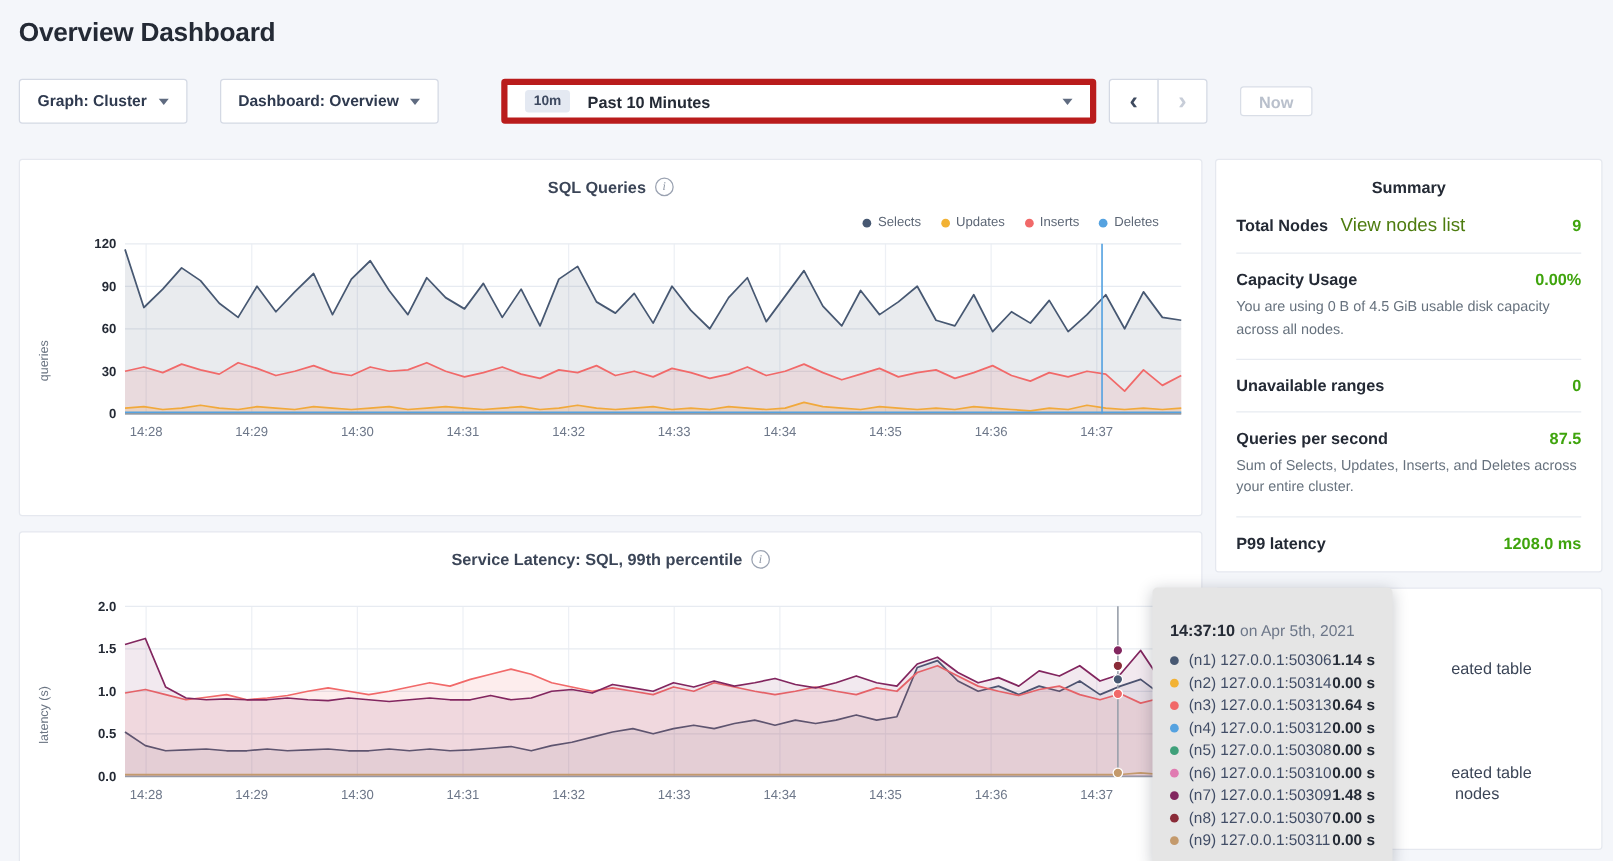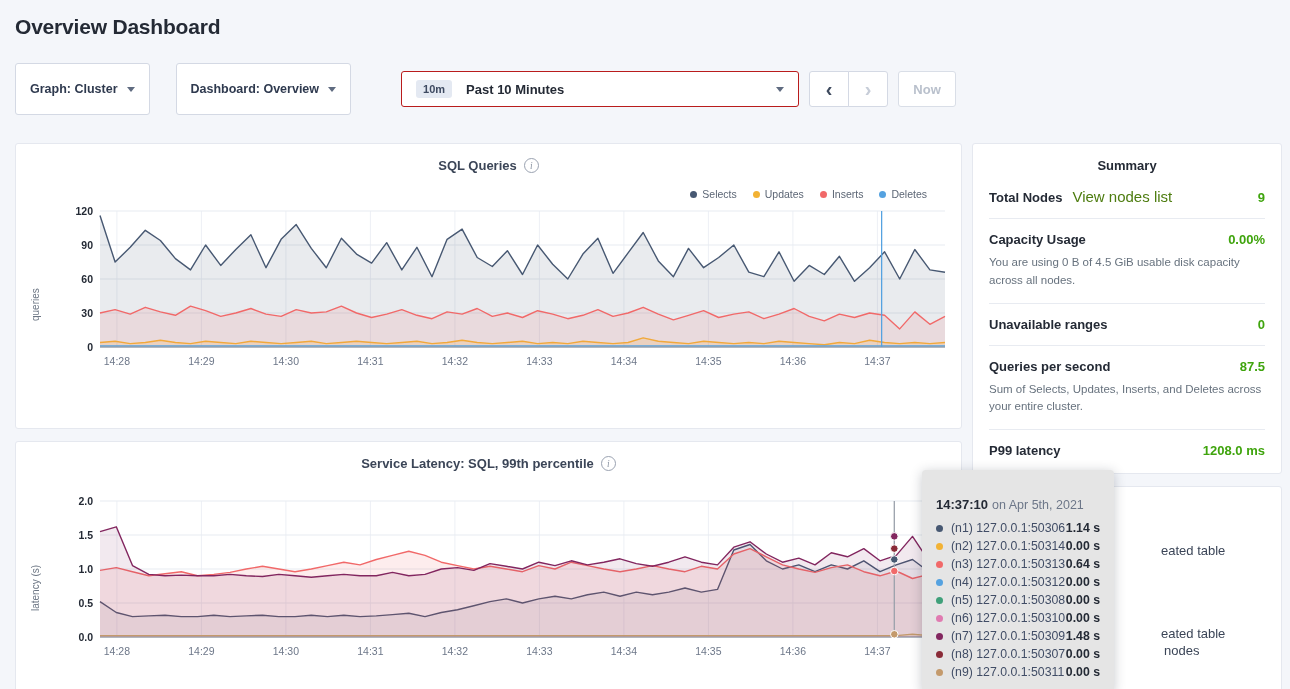--- a/index.html
+++ b/index.html
@@ -9,44 +9,44 @@
     background:#f4f6fa;
     font-family:"Liberation Sans", sans-serif;
     color:#242a35;
   }
   .page { padding:0 8px 0 15px; }
   .page-title { font-size:21px; font-weight:700; color:#242a35; padding-top:15px; letter-spacing:-0.2px; }
 
   
   .controls { display:flex; align-items:center; margin-top:24px; }
   .dropdown-btn {
-    height:52px; background:#fff; border:1px solid #d4d9e4; border-radius:3px;
+    height:36px; background:#fff; border:1px solid #d4d9e4; border-radius:3px;
     display:flex; align-items:center; padding:0 14px;
     font-size:12.5px; font-weight:700; color:#2f3a4f; cursor:pointer;
   }
   .caret { width:0; height:0; border-left:4px solid transparent; border-right:4px solid transparent; border-top:5px solid #5f6b80; }
   .dropdown-btn .caret { margin-left:9px; }
   .dd-dashboard { margin-left:26px; }
   .time-picker {
-    margin-left:50px; width:398px; height:36px; background:#fff; border:1px solid #b91c1c;
+    margin-left:50px; width:476px; height:36px; background:#fff; border:5px solid #b91c1c;
     border-radius:3px; display:flex; align-items:center; padding:0 14px; cursor:pointer;
   }
   .time-badge { background:#e4e9f2; color:#3e4a61; font-size:11px; font-weight:700; padding:3px 7px; border-radius:3px; margin-right:14px; }
   .time-label { font-size:13px; font-weight:700; color:#242a35; }
   .time-picker .caret { margin-left:auto; }
   .arrow-group { display:flex; margin-left:10px; }
   .arrow-btn {
     width:40px; height:36px; background:#fff; border:1px solid #d4d9e4;
     display:flex; align-items:center; justify-content:center;
     font-size:20px; font-weight:700; color:#3e4a5e; cursor:pointer; line-height:1;
   }
   .arrow-btn.prev { border-radius:3px 0 0 3px; }
   .arrow-btn.next { border-radius:0 3px 3px 0; margin-left:-1px; color:#c7cdd8; }
   .now-btn {
-    margin-left:10px; min-width:58px; height:36px; background:#fff; border:1px solid #d9dee7; border-radius:3px;
+    margin-left:26px; min-width:58px; height:24px; background:#fff; border:1px solid #d9dee7; border-radius:3px;
     display:flex; align-items:center; justify-content:center; font-size:13px; font-weight:700; color:#b9c0cc; padding:0 12px;
   }
 
   
   .content { display:flex; align-items:flex-start; margin-top:28px; }
   .main { width:947px; }
   .sidebar { flex:1; margin-left:10px; }
   .card { background:#fff; border:1px solid #e5e8ef; border-radius:3px; }
 
   

